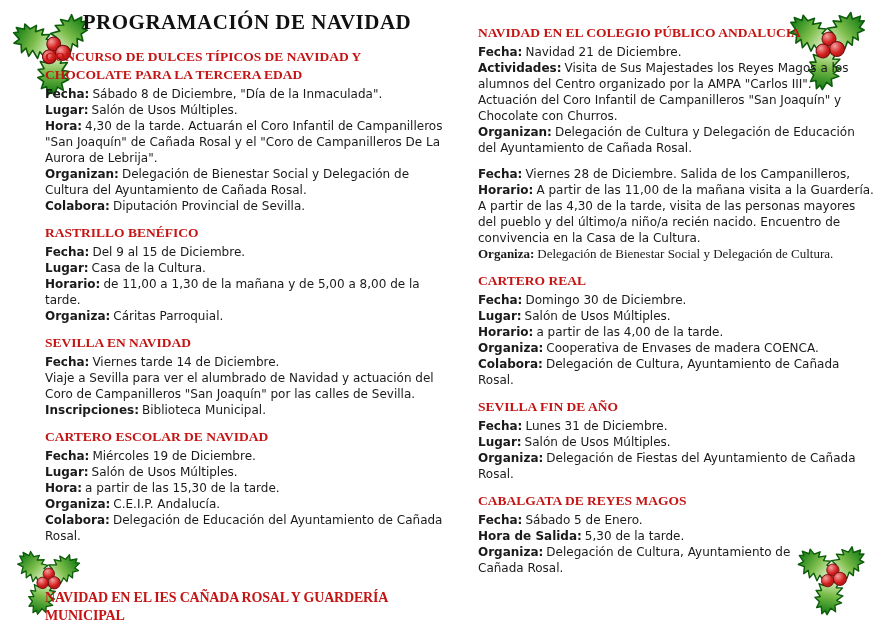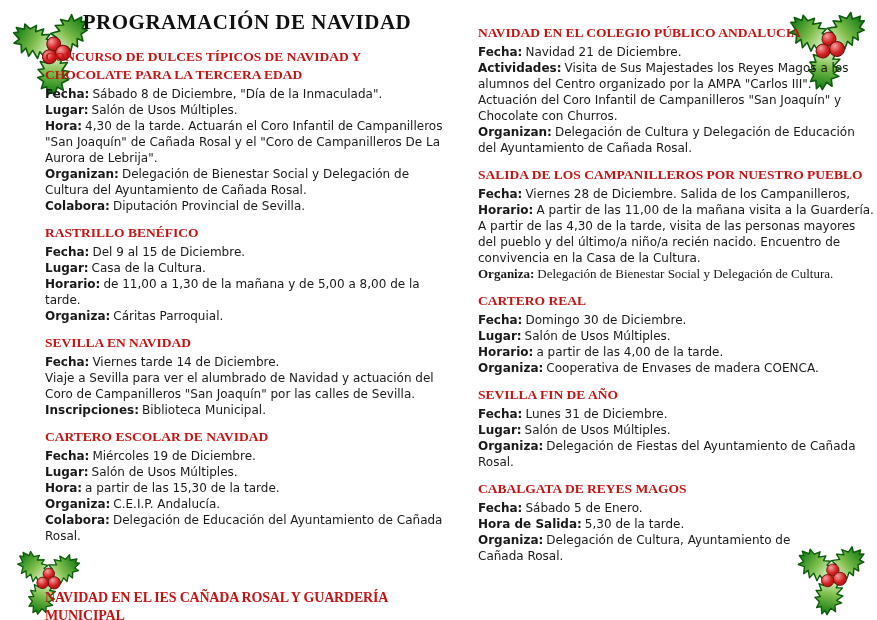--- a/index.html
+++ b/index.html
@@ -137,32 +137,32 @@
 
   <div class="col col-right">
       <section class="event">
         <h2 class="event-heading">NAVIDAD EN EL COLEGIO PÚBLICO ANDALUCIA</h2>
         <div class="line"><b class="label">Fecha:</b><span>Navidad 21 de Diciembre.</span></div>
         <div class="line"><b class="label">Actividades:</b><span>Visita de Sus Majestades los Reyes Magos a los alumnos del Centro organizado por la AMPA "Carlos III".</span></div>
         <div class="line"><b class="label"></b><span>Actuación del Coro Infantil de Campanilleros "San Joaquín" y Chocolate con Churros.</span></div>
         <div class="line"><b class="label">Organizan:</b><span>Delegación de Cultura y Delegación de Educación del Ayuntamiento de Cañada Rosal.</span></div>
       </section>
       <section class="event">
-        <h2 class="event-heading">SALIDA DE LOS CAMPANILLEROS POR NUESTRO PUEBLO</h2>
         <div class="line"><b class="label">Fecha:</b><span>Viernes 28 de Diciembre. Salida de los Campanilleros,</span></div>
         <div class="line"><b class="label">Horario:</b><span>A partir de las 11,00 de la mañana visita a la Guardería.</span></div>
         <div class="line"><b class="label"></b><span>A partir de las 4,30 de la tarde, visita de las personas mayores del pueblo y del último/a niño/a recién nacido. Encuentro de convivencia en la Casa de la Cultura.</span></div>
         <div class="line serif"><b class="label">Organiza:</b><span>Delegación de Bienestar Social y Delegación de Cultura.</span></div>
       </section>
       <section class="event">
         <h2 class="event-heading">CARTERO REAL</h2>
         <div class="line"><b class="label">Fecha:</b><span>Domingo 30 de Diciembre.</span></div>
         <div class="line"><b class="label">Lugar:</b><span>Salón de Usos Múltiples.</span></div>
         <div class="line"><b class="label">Horario:</b><span>a partir de las 4,00 de la tarde.</span></div>
         <div class="line"><b class="label">Organiza:</b><span>Cooperativa de Envases de madera COENCA.</span></div>
+        <div class="line"><b class="label">Colabora:</b><span>Delegación de Cultura, Ayuntamiento de Cañada Rosal.</span></div>
       </section>
       <section class="event">
         <h2 class="event-heading">SEVILLA FIN DE AÑO</h2>
         <div class="line"><b class="label">Fecha:</b><span>Lunes 31 de Diciembre.</span></div>
         <div class="line"><b class="label">Lugar:</b><span>Salón de Usos Múltiples.</span></div>
         <div class="line"><b class="label">Organiza:</b><span>Delegación de Fiestas del Ayuntamiento de Cañada Rosal.</span></div>
       </section>
       <section class="event">
         <h2 class="event-heading">CABALGATA DE REYES MAGOS</h2>
         <div class="line"><b class="label">Fecha:</b><span>Sábado 5 de Enero.</span></div>

